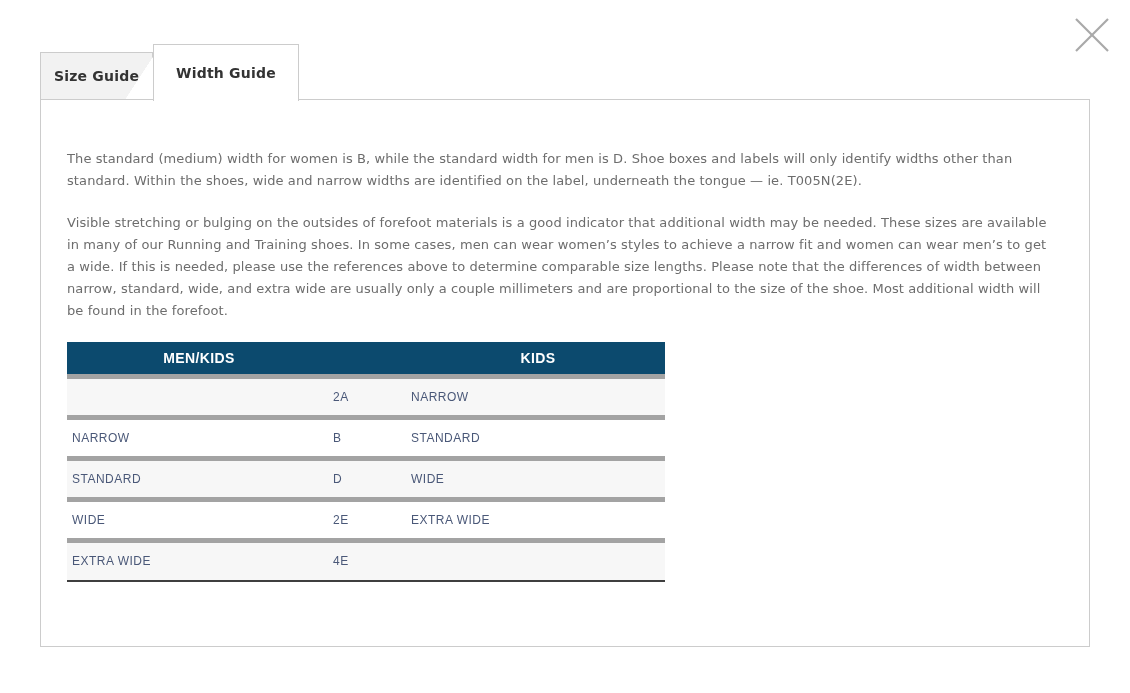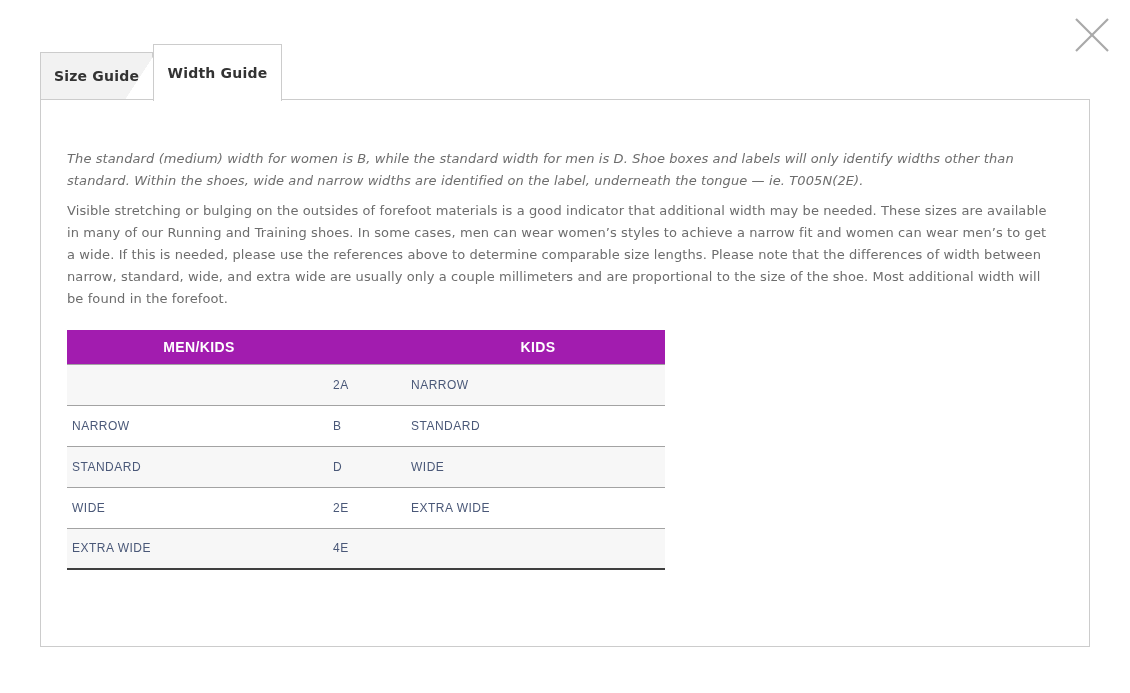--- a/index.html
+++ b/index.html
@@ -51,21 +51,21 @@
     position: absolute;
     right: -1px;
     top: 4px;
     bottom: -1px;
     width: 28px;
     background: linear-gradient(to bottom right, rgba(255,255,255,0) 49.5%, #ffffff 50%);
   }
   .tab-width {
     left: 153px;
     top: 44px;
-    width: 129px;
+    width: 146px;
     height: 57px;
     background: #ffffff;
     border: 1px solid #cccccc;
     border-bottom: none;
     z-index: 3;
   }
   
   .panel {
     position: absolute;
     left: 40px;
@@ -78,46 +78,46 @@
     padding: 48px 40px 0 26px;
   }
   .body-text {
     font-family: "DejaVu Sans", sans-serif;
     font-size: 13px;
     line-height: 22px;
     color: #6d6d6d;
     letter-spacing: 0.1px;
     max-width: 985px;
   }
-  .para-intro { margin-bottom: 8px; font-style: italic; }
+  .para-intro { margin-bottom: 20px; }
   
   .width-table {
     margin-top: 20px;
     width: 598px;
     border-collapse: collapse;
     table-layout: fixed;
   }
   .width-table col.c1 { width: 264px; }
   .width-table col.c2 { width: 80px; }
   .width-table col.c3 { width: 254px; }
   .width-table th {
-    background: #a21caf;
+    background: #0c4a6e;
     color: #ffffff;
     height: 34px;
     font-size: 14px;
     font-weight: bold;
     letter-spacing: 0.4px;
     text-align: center;
   }
   .width-table td {
     height: 41px;
     font-size: 12px;
     color: #4a5878;
     letter-spacing: 0.5px;
-    border-top: 1px solid #a3a3a3;
+    border-top: 5px solid #a3a3a3;
     vertical-align: middle;
     text-align: left;
     padding: 0;
   }
   .width-table td:first-child { padding-left: 5px; }
   .width-table td.code { padding-left: 2px; }
   .width-table tbody tr:nth-child(odd) { background: #f7f7f7; }
   .width-table tbody tr:nth-child(even) { background: #ffffff; }
   .width-table { border-bottom: 2px solid #3f3f3f; }
 </style>

